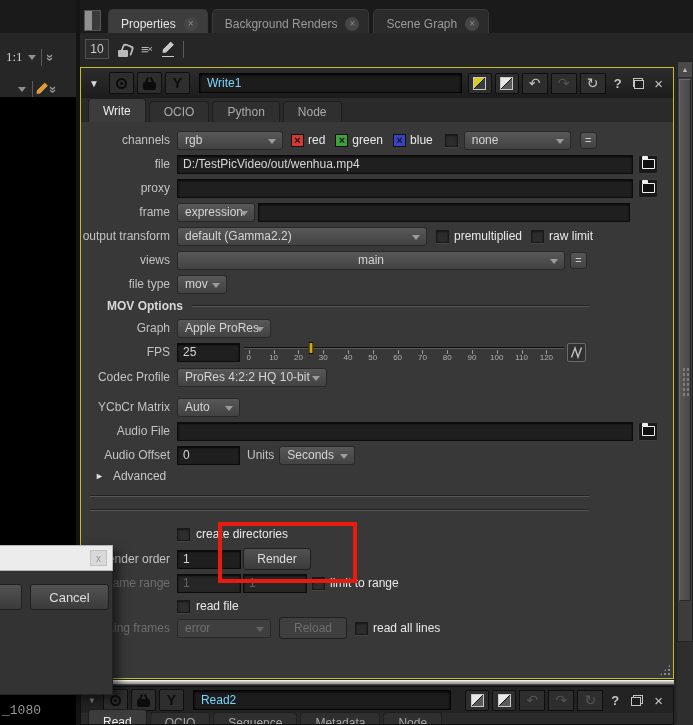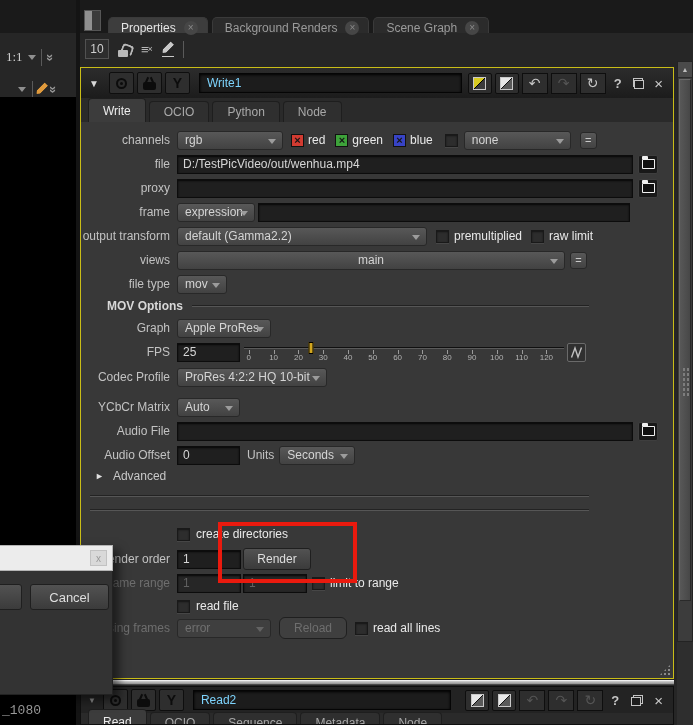--- a/index.html
+++ b/index.html
@@ -7,21 +7,21 @@
   .screen { position:relative; width:693px; height:725px; background:#262626; overflow:hidden;
             font-size:12px; color:#c8c8c8; }
 
   
   .topbar { position:absolute; left:0; top:0; width:693px; height:33px; background:#1a1a1a;
             display:flex; align-items:flex-end; padding-left:84px; }
   .pane-icon { width:17px; height:21px; margin:0 7px 2px 0; background:#2e2e2e; border:1px solid #565656; display:flex; }
   .pane-icon i { display:block; height:100%; }
   .pane-icon .ph1 { width:7px; background:#909090; }
   .pane-icon .ph2 { width:8px; background:#3a3a3a; }
-  .tab { height:16px; padding:4px 9px 0 12px; background:#2b2b2b; color:#9a9a9a;
+  .tab { height:24px; padding:4px 9px 0 12px; background:#2b2b2b; color:#9a9a9a;
          border:1px solid #3a3a3a; border-bottom:none; border-radius:5px 5px 0 0;
          display:flex; align-items:center; gap:8px; margin-right:4px; }
   .tab.active { background:#3d3d3d; color:#e4e4e4; }
   .tab .tx { width:14px; height:14px; border-radius:50%; background:#464646; color:#8a8a8a;
              font-size:10px; line-height:1; display:flex; align-items:center; justify-content:center; }
 
   
   .ptoolbar { position:absolute; left:80px; top:33px; width:596px; height:32px;
               display:flex; align-items:center; gap:9px; padding-left:5px; }
   .num-box { width:24px; height:20px; background:#2d2d2d; border:1px solid #515151;
@@ -123,21 +123,21 @@
         border:1px solid #282828; border-radius:3px; color:#c9c9c9; font-size:11px;
         display:flex; align-items:center; justify-content:center; flex:none; }
   .fbtn { width:20px; height:19px; margin-left:5px; background:#191919; border:1px solid #3e3e3e;
           border-radius:2px; display:flex; align-items:center; justify-content:center; flex:none; }
   .folder { position:relative; width:13px; height:10px; background:#f0f0f0; border-radius:1px; }
   .folder::before { content:""; position:absolute; left:0; top:-3px; width:6px; height:3px;
                     background:#f0f0f0; border-radius:1px 1px 0 0; }
   .folder::after { content:""; position:absolute; left:1px; top:1px; right:1px; bottom:1px; background:#101010; }
   .btn { height:22px; background:linear-gradient(#525252,#3b3b3b); border:1px solid #1f1f1f; border-radius:3px;
          color:#dedede; padding:0 12px; display:flex; align-items:center; justify-content:center; flex:none; }
-  .btn.dim { color:#6e6e6e; background:#3f3f3f;border-radius:6px; }
+  .btn.dim { color:#6e6e6e; background:#3f3f3f; }
 
   .sect { display:flex; align-items:center; height:18px; margin-bottom:2px; }
   .sect b { margin-left:26px; color:#d8d8d8; }
   .sect .line { flex:1; height:1px; background:#565656; box-shadow:0 -1px 0 #222; margin:0 84px 0 9px; }
   .hr1 { height:1px; background:#565656; box-shadow:0 -1px 0 #232323; margin:12px 84px 0 9px; }
   .hr2 { height:1px; background:#565656; box-shadow:0 -1px 0 #232323; margin:13px 84px 0 9px; }
 
   .slider { position:relative; width:320px; height:20px; margin-left:4px; flex:none; }
   .sl-track { position:absolute; left:0; right:0; top:5px; height:2px; background:#101010;
               border-bottom:1px solid #5a5a5a; }

